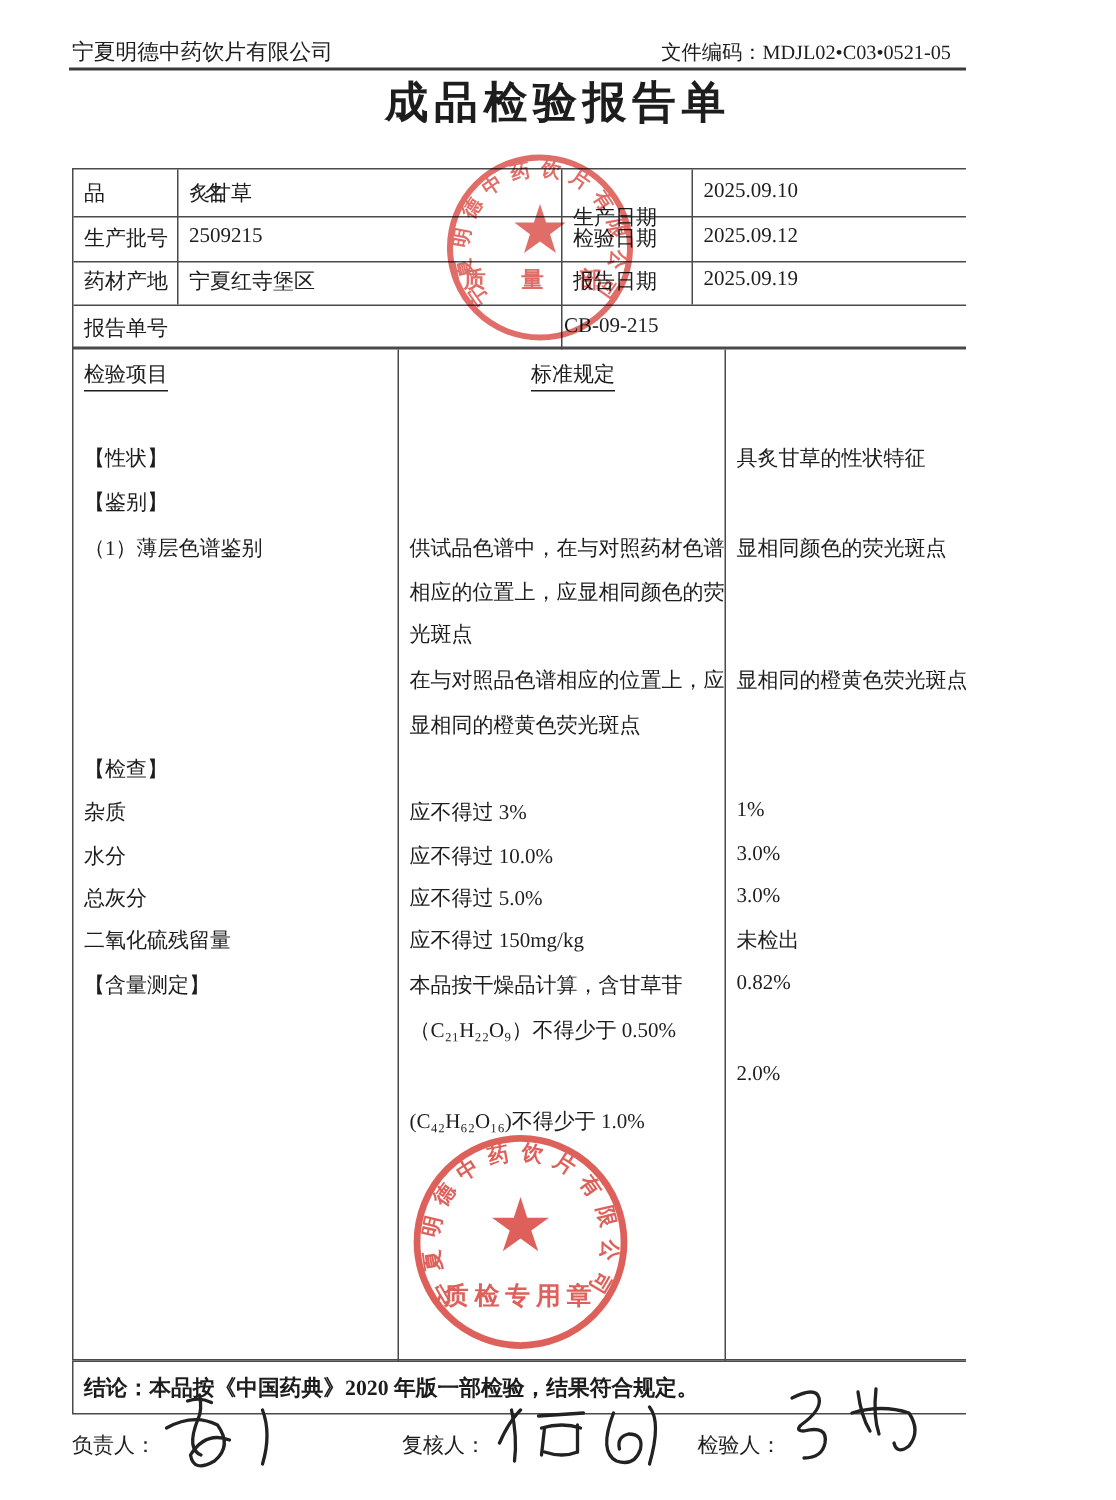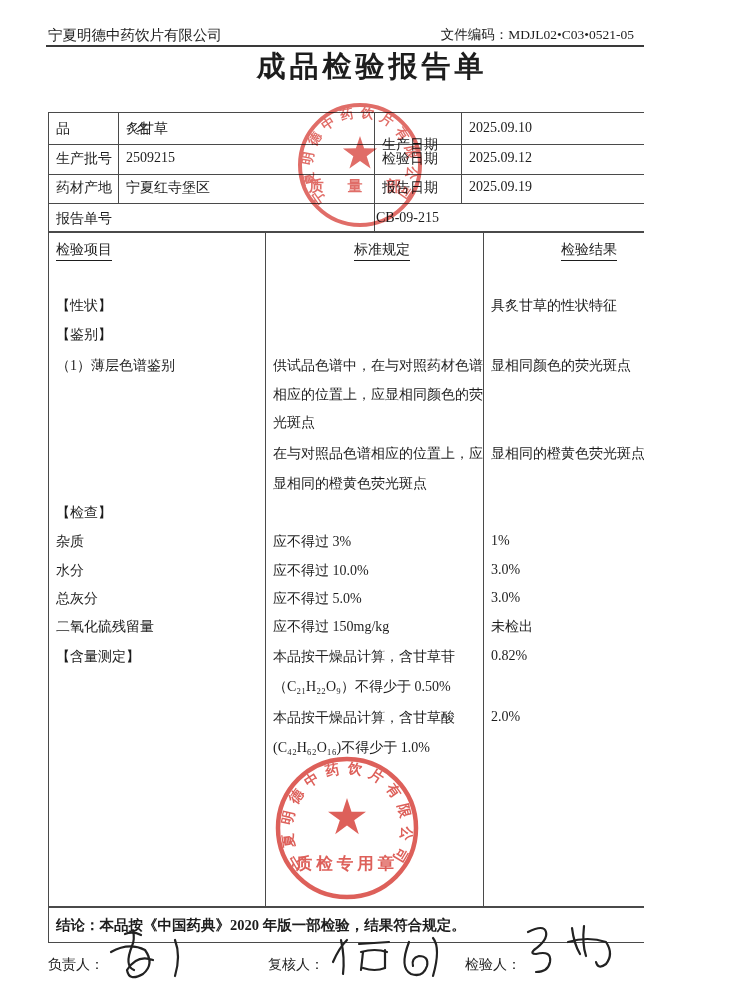--- a/index.html
+++ b/index.html
@@ -6,21 +6,21 @@
   .page{
     position:relative;width:644px;height:1000px;background:#ffffff;overflow:hidden;
     font-family:"Liberation Serif","DejaVu Serif",serif;color:#1d1d1d;
   }
   .abs{position:absolute;}
   .txt{position:absolute;font-size:14px;line-height:18px;white-space:nowrap;}
   
   .company{left:48px;top:26px;font-size:14.5px;}
   .doccode{right:10px;top:26px;font-size:13.5px;}
   .hrule{left:46px;top:45px;width:690px;height:2px;background:#3a3a3a;}
-  .title{left:0;top:60px;width:744px;text-align:center;font-size:29px;font-weight:bold;letter-spacing:4px;font-family:Liberation Mono, monospace;}
+  .title{left:0;top:60px;width:744px;text-align:center;font-size:29px;font-weight:bold;letter-spacing:4px;}
   
   .info-table{left:48px;top:112px;width:640px;height:120px;border:1px solid #4a4a4a;box-sizing:border-box;}
   .vline,.hline{position:absolute;background:#4a4a4a;}
   .cell{position:absolute;font-size:14px;white-space:nowrap;}
   .sp{letter-spacing:26px;}
   
   .main-table{left:48px;top:232px;width:640px;height:675px;border:1px solid #4a4a4a;box-sizing:border-box;}
   .colhead{position:absolute;top:8px;font-size:14px;}
   .colhead span{display:inline-block;border-bottom:1px solid #1d1d1d;padding-bottom:1px;}
   .c1{left:7px;}
@@ -71,21 +71,20 @@
     <div class="cell" style="left:7px;top:97px;">报告单号</div>
     <div class="cell" style="left:327px;top:97px;">CB-09-215</div>
   </div>
 
   <div class="abs main-table">
     <div class="vline" style="left:216px;top:0;width:1px;height:675px;"></div>
     <div class="vline" style="left:434px;top:0;width:1px;height:675px;"></div>
 
     <div class="colhead c1"><span>检验项目</span></div>
     <div class="colhead c2 ctr"><span>标准规定</span></div>
-    <div class="colhead c3 ctr"><span>检验结果</span></div>
 
     <div class="row-line c1" style="top:64px;">【性状】</div>
     <div class="row-line c1" style="top:93px;">【鉴别】</div>
     <div class="row-line c1" style="top:124px;">（1）薄层色谱鉴别</div>
     <div class="row-line c1" style="top:271px;">【检查】</div>
     <div class="row-line c1" style="top:300px;">杂质</div>
     <div class="row-line c1" style="top:329px;">水分</div>
     <div class="row-line c1" style="top:357px;">总灰分</div>
     <div class="row-line c1" style="top:385px;">二氧化硫残留量</div>
     <div class="row-line c1" style="top:415px;">【含量测定】</div>
@@ -94,21 +93,20 @@
     <div class="row-line c2" style="top:153px;">相应的位置上，应显相同颜色的荧</div>
     <div class="row-line c2" style="top:181px;">光斑点</div>
     <div class="row-line c2" style="top:212px;">在与对照品色谱相应的位置上，应</div>
     <div class="row-line c2" style="top:242px;">显相同的橙黄色荧光斑点</div>
     <div class="row-line c2" style="top:300px;">应不得过 3%</div>
     <div class="row-line c2" style="top:329px;">应不得过 10.0%</div>
     <div class="row-line c2" style="top:357px;">应不得过 5.0%</div>
     <div class="row-line c2" style="top:385px;">应不得过 150mg/kg</div>
     <div class="row-line c2" style="top:415px;">本品按干燥品计算，含甘草苷</div>
     <div class="row-line c2" style="top:445px;">（C₂₁H₂₂O₉）不得少于 0.50%</div>
-    <div class="row-line c2" style="top:476px;">本品按干燥品计算，含甘草酸</div>
     <div class="row-line c2" style="top:506px;">(C₄₂H₆₂O₁₆)不得少于 1.0%</div>
 
     <div class="row-line c3" style="top:64px;">具炙甘草的性状特征</div>
     <div class="row-line c3" style="top:124px;">显相同颜色的荧光斑点</div>
     <div class="row-line c3" style="top:212px;">显相同的橙黄色荧光斑点</div>
     <div class="row-line c3" style="top:300px;">1%</div>
     <div class="row-line c3" style="top:329px;">3.0%</div>
     <div class="row-line c3" style="top:357px;">3.0%</div>
     <div class="row-line c3" style="top:385px;">未检出</div>
     <div class="row-line c3" style="top:415px;">0.82%</div>

